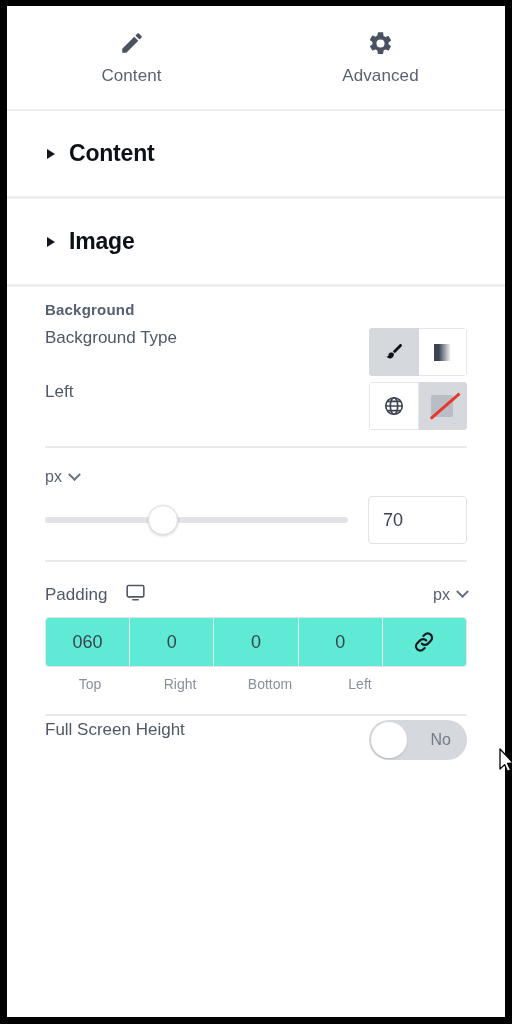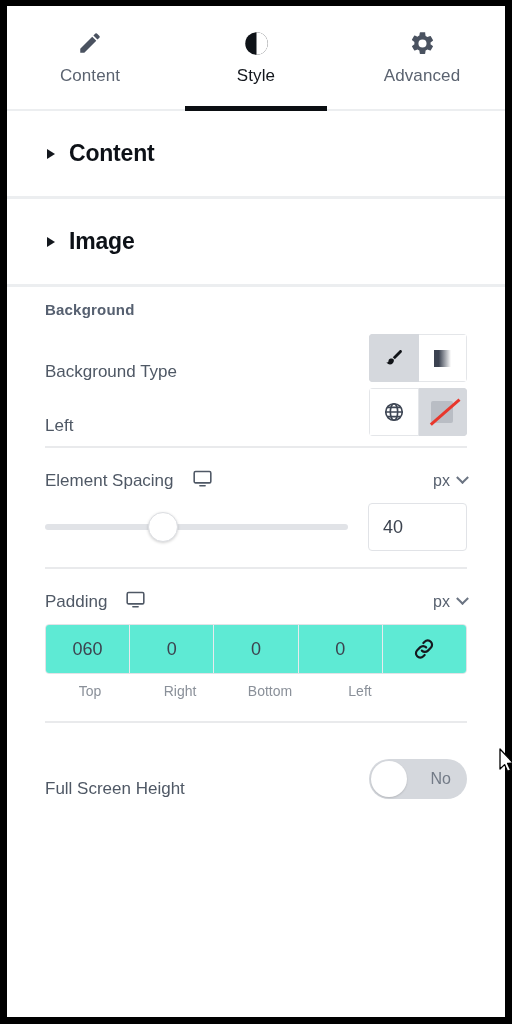--- a/index.html
+++ b/index.html
@@ -111,21 +111,21 @@
     font-size: 15px;
     font-weight: bold;
     color: #566070;
     letter-spacing: 0.2px;
     padding-top: 14px;
     padding-bottom: 10px;
   }
 
   .row {
     display: flex;
-    align-items: flex-end;
+    align-items: flex-start;
     justify-content: space-between;
     min-height: 54px;
   }
   .row-label {
     font-size: 17px;
     color: #4f5865;
     display: flex;
     align-items: center;
     gap: 18px;
   }
@@ -337,30 +337,20 @@
 
       <div class="tab">
         <div class="tab-icon">
           <svg width="26" height="26" viewBox="0 0 24 24" fill="currentColor">
             <path d="M3 17.25V21h3.75L17.81 9.94l-3.75-3.75L3 17.25zM20.71 7.04a1 1 0 0 0 0-1.41l-2.34-2.34a1 1 0 0 0-1.41 0l-1.83 1.83 3.75 3.75 1.83-1.83z"></path>
           </svg>
         </div>
         <div class="tab-label">Content</div>
       </div>
 
-      <div class="tab active">
-        <div class="tab-icon">
-          <svg width="27" height="27" viewBox="0 0 24 24">
-            <circle cx="12" cy="12" r="10" fill="currentColor"></circle>
-            <path d="M12 2 A10 10 0 0 1 12 22 Z" fill="#ffffff"></path>
-          </svg>
-        </div>
-        <div class="tab-label">Style</div>
-        <div class="tab-underline"></div>
-      </div>
 
       <div class="tab">
         <div class="tab-icon">
           <svg width="27" height="27" viewBox="0 0 24 24" fill="currentColor">
             <path d="M19.14 12.94a7.07 7.07 0 0 0 0-1.88l2.03-1.58a.5.5 0 0 0 .12-.62l-1.92-3.32a.5.5 0 0 0-.6-.22l-2.39.96a7.2 7.2 0 0 0-1.63-.94l-.36-2.54A.5.5 0 0 0 13.9 2h-3.84a.5.5 0 0 0-.49.42l-.36 2.54c-.59.24-1.13.56-1.63.94l-2.39-.96a.5.5 0 0 0-.6.22L2.67 8.48a.5.5 0 0 0 .12.62l2.03 1.58a7.07 7.07 0 0 0 0 1.88l-2.03 1.58a.5.5 0 0 0-.12.62l1.92 3.32c.13.22.39.3.6.22l2.39-.96c.5.38 1.04.7 1.63.94l.36 2.54c.04.24.25.42.49.42h3.84c.24 0 .45-.18.49-.42l.36-2.54c.59-.24 1.13-.56 1.63-.94l2.39.96c.22.08.47 0 .6-.22l1.92-3.32a.5.5 0 0 0-.12-.62l-2.03-1.58zM12 15.6A3.6 3.6 0 1 1 12 8.4a3.6 3.6 0 0 1 0 7.2z"></path>
           </svg>
         </div>
         <div class="tab-label">Advanced</div>
       </div>
 
@@ -411,41 +401,32 @@
             <span class="nocolor-swatch">
               <span class="slash"></span>
             </span>
           </div>
         </div>
       </div>
 
       <div class="inner-div"></div>
 
       <div class="ctl-head">
-        <div class="ctl-left">
-          <span class="ctl-title">Element Spacing</span>
-          <span>
-            <svg width="21" height="21" viewBox="0 0 24 24" fill="none" stroke="#4f5865" stroke-width="1.8" stroke-linecap="round">
-              <rect x="2.5" y="4" width="19" height="13" rx="1.6"></rect>
-              <line x1="9" y1="20.2" x2="15" y2="20.2"></line>
-            </svg>
-          </span>
-        </div>
         <div class="unit-select">
           <span>px</span>
           <span class="chev"></span>
         </div>
       </div>
 
       <div class="slider-row">
         <div class="slider">
           <div class="slider-track"></div>
           <div class="slider-thumb" id="es-thumb" style="left: 39%;"></div>
         </div>
-        <div class="num-input">40</div>
+        <div class="num-input">70</div>
       </div>
 
       <div class="inner-div"></div>
 
       <div class="ctl-head">
         <div class="ctl-left">
           <span class="ctl-title">Padding</span>
           <span>
             <svg width="21" height="21" viewBox="0 0 24 24" fill="none" stroke="#4f5865" stroke-width="1.8" stroke-linecap="round">
               <rect x="2.5" y="4" width="19" height="13" rx="1.6"></rect>

